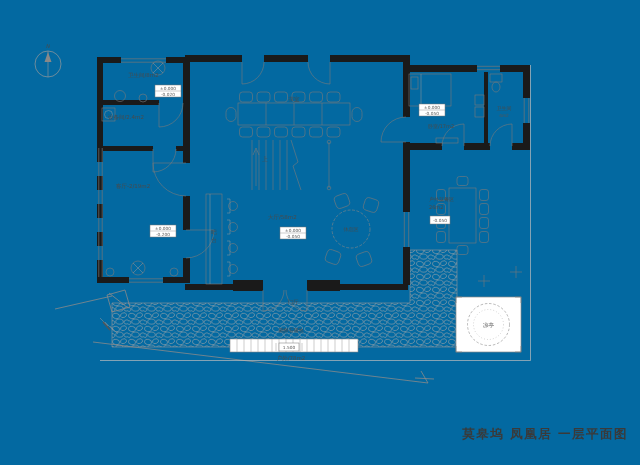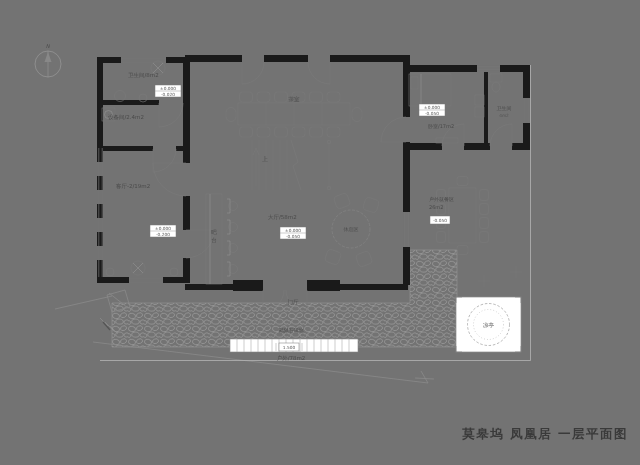--- a/index.html
+++ b/index.html
@@ -1,16 +1,16 @@
 <!DOCTYPE html>
 <html><head>
 <meta charset="utf-8">
 <style>
   html,body{margin:0;padding:0;background:#fff;}
-  .stage{position:relative;width:640px;height:465px;background:#737373;overflow:hidden;
+  .stage{position:relative;width:640px;height:465px;background:#0369a1;overflow:hidden;
          font-family:"DejaVu Sans",sans-serif;}
   .stage svg{position:absolute;left:0;top:0;}
   text{fill:#4a4a4a;}
   .t-label{font-size:5.5px;}
   .t-small{font-size:5px;}
   .t-tiny{font-size:4.3px;fill:#555;}
   .t-title{font-size:12.5px;font-family:"DejaVu Serif",serif;fill:#3a3a3a;letter-spacing:1.5px;font-weight:600;}
   .wall{fill:#1a1a1a;stroke:none;}
   .thin{stroke:#7a7a7a;stroke-width:0.6;fill:none;}
   .thin2{stroke:#9a9a9a;stroke-width:0.5;fill:none;}

